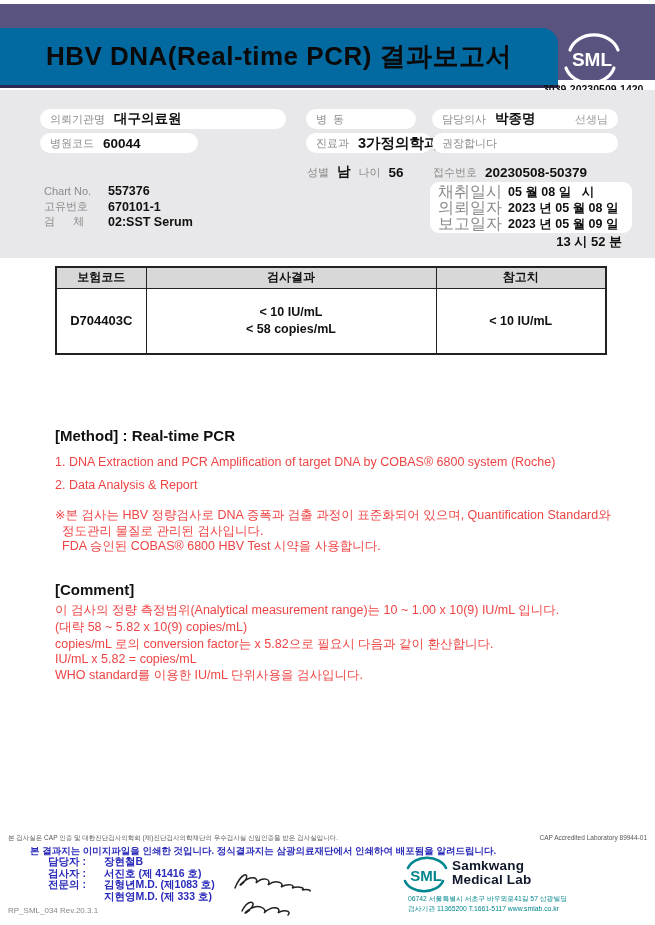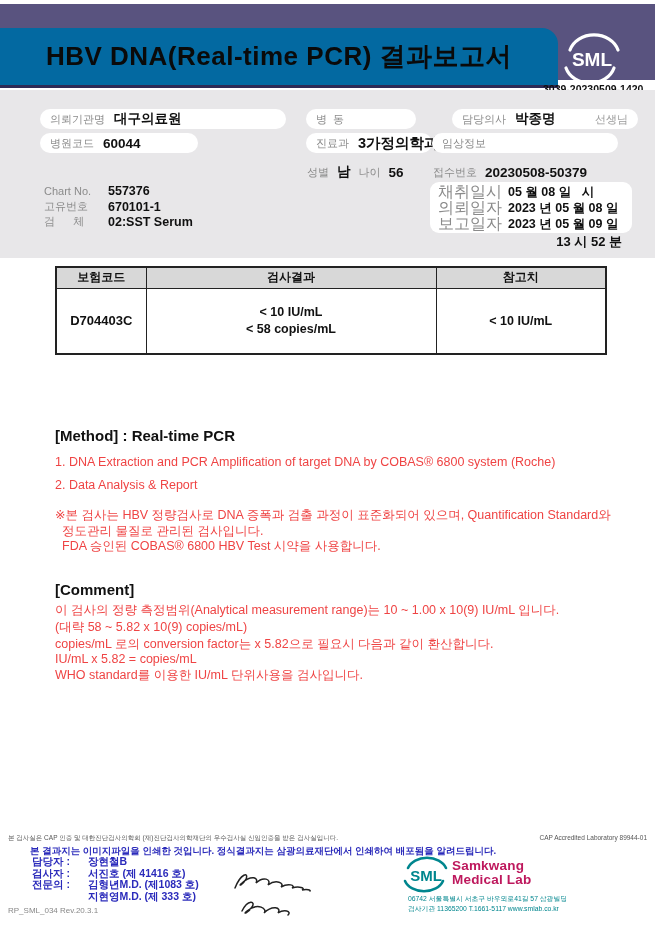--- a/index.html
+++ b/index.html
@@ -46,29 +46,29 @@
   td.refcell { font-size:12.5px; }
 
   
   .sec-head { position:absolute; left:55px; font-size:15px; font-weight:bold; color:#111; }
   .bodyline { position:absolute; left:55px; font-size:12.5px; color:#ef4444; }
 
   
   .tiny { position:absolute; font-size:6.5px; color:#555; }
   .notice { position:absolute; left:30px; top:845px; font-size:9.5px; font-weight:bold; color:#2b2bbb; }
   .staff { position:absolute; left:32px; top:856px; font-size:10.5px; font-weight:bold; color:#2b2bbb; line-height:11.5px; }
-  .staff .row { display:flex; }
+  .staff .row { display:flex;margin-left:16px; }
   .staff .role { width:56px; white-space:pre; }
   .staff .name { white-space:pre; }
   .sig { position:absolute; }
   .sig path { stroke:#222; fill:none; stroke-width:1.5; stroke-linecap:round; }
   .formcode { position:absolute; left:8px; top:906px; font-size:8px; color:#888; }
 
   .lablogo { position:absolute; left:402px; top:854px; }
-  .labname { position:absolute; left:452px; top:859px; color:#be185d; font-size:13.5px; line-height:13.5px; font-weight:bold; letter-spacing:0.2px; }
+  .labname { position:absolute; left:452px; top:859px; color:#0f172a; font-size:13.5px; line-height:13.5px; font-weight:bold; letter-spacing:0.2px; }
   .labaddr { position:absolute; left:408px; top:894px; font-size:6.8px; color:#00868e; }
   .labcontact { position:absolute; left:408px; top:904px; font-size:6.8px; color:#00868e; }
 </style>
 </head>
 <body>
 
 <div id="page">
 
   <div class="band"></div>
   <div class="title-box">
@@ -87,36 +87,36 @@
   <div class="grayband"></div>
 
   <div class="pill" style="left:40px;top:109px;width:246px">
     <span class="lbl">의뢰기관명</span>
     <span class="val">대구의료원</span>
   </div>
   <div class="pill" style="left:306px;top:109px;width:110px">
     <span class="lbl">병  동</span>
     <span class="val"></span>
   </div>
-  <div class="pill" style="left:452px;top:109px;width:186px">
+  <div class="pill" style="left:432px;top:109px;width:186px">
     <span class="lbl">담당의사</span>
     <span class="val">박종명</span>
     <span class="suffix">선생님</span>
   </div>
 
   <div class="pill" style="left:40px;top:133px;width:158px">
     <span class="lbl">병원코드</span>
     <span class="val">60044</span>
   </div>
   <div class="pill" style="left:306px;top:133px;width:126px">
     <span class="lbl">진료과</span>
     <span class="val" style="font-size:14.5px">3가정의학과</span>
   </div>
   <div class="pill" style="left:432px;top:133px;width:186px">
-    <span class="lbl">임상정보</span>
+    <span class="lbl">권장합니다</span>
     <span class="val"></span>
   </div>
 
   <div class="bare" style="left:307px;top:162px;height:20px">
     <span class="lbl">성별</span>
     <span class="val">남</span>
     <span class="lbl">나이</span>
     <span class="val">56</span>
   </div>
   <div class="bare" style="left:433px;top:162px;height:20px">

